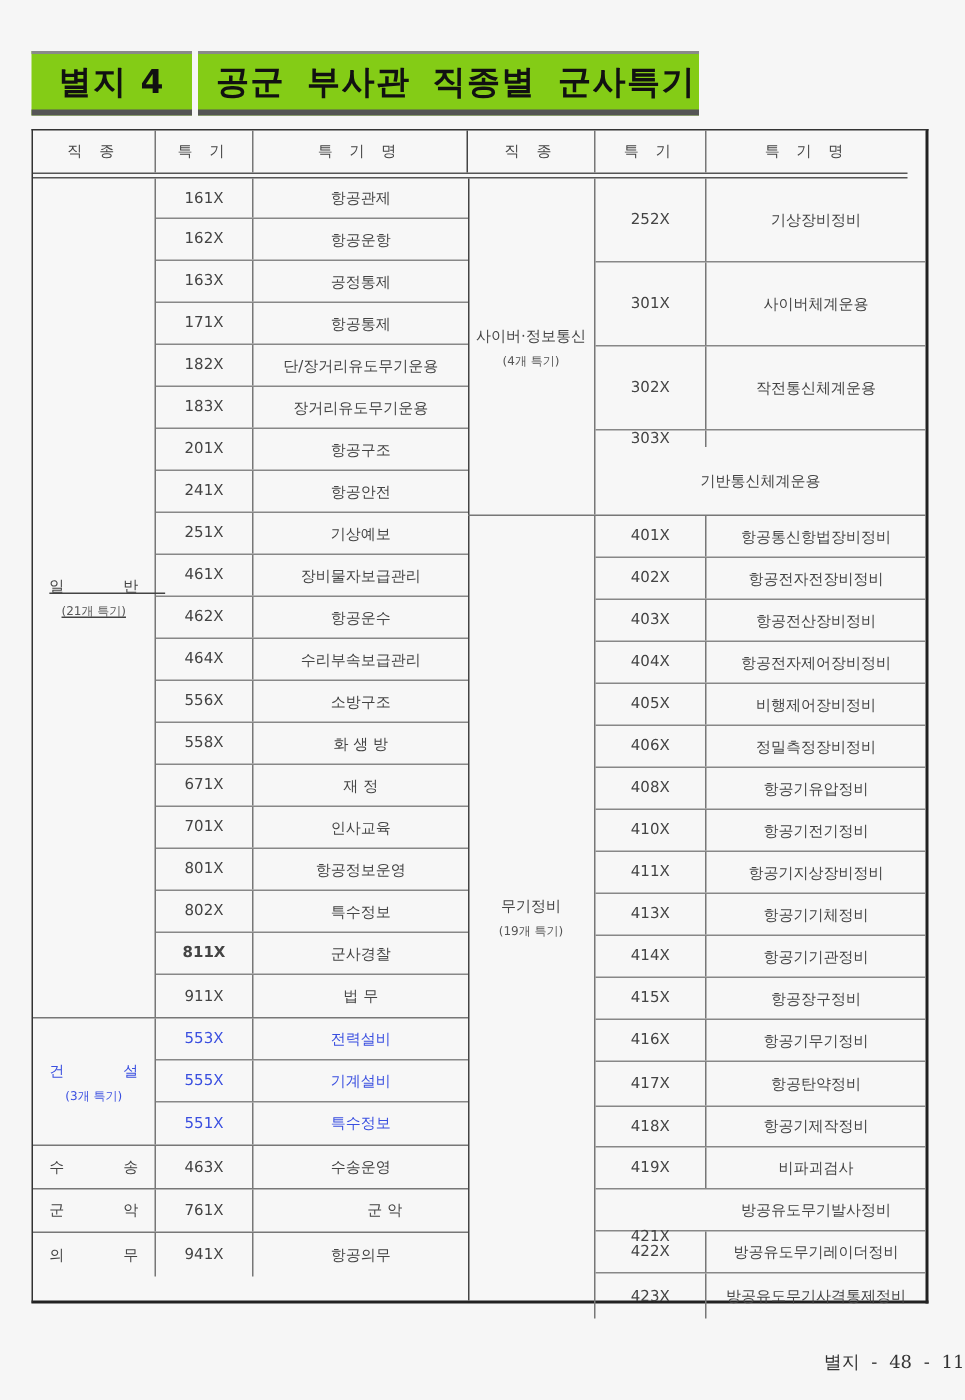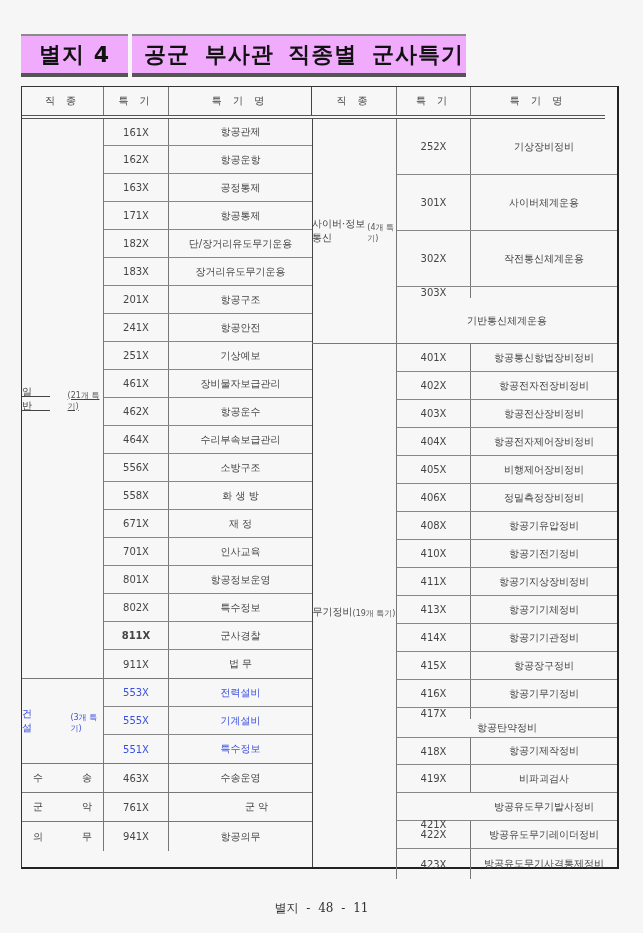--- a/index.html
+++ b/index.html
@@ -1,21 +1,21 @@
 <!DOCTYPE html>
 <html><head>
 <meta charset="utf-8">
 <style>
   html, body { margin:0; padding:0; }
   body {
     width:643px; height:933px; background:#f6f6f6; position:relative; overflow:hidden;
     font-family: "DejaVu Sans", sans-serif; color:#333;
   }
   .title-box {
-    position:absolute; top:34px; height:43px; background:#f0abfc;
+    position:absolute; top:34px; height:43px; background:#84cc16;
     border-top:2px solid #8a8a8a; border-bottom:4px solid #555;
     box-sizing:border-box; display:flex; align-items:center;
     font-family:"DejaVu Sans", sans-serif; font-weight:bold; font-size:22px; color:#111;
     letter-spacing:1px;
   }
   #title-left { left:21px; width:107px; justify-content:center; }
   #title-right { left:132px; width:334px; padding-left:12px; word-spacing:6px; }
 
   .table-wrap {
     position:absolute; left:21px; top:86px; width:598px; height:783px;
@@ -33,39 +33,39 @@
   }
   .hdr div:last-child { border-right:none; }
   .half {
     position:absolute; top:32px; bottom:0;
   }
   #left-half { left:0; width:290px; border-right:1.5px solid #444; }
   #right-half { left:290px; right:0; }
   .grp { display:flex; border-bottom:1px solid #777; box-sizing:border-box; }
   .grp:last-child { border-bottom:none; }
   .cat {
-    display:flex; flex-direction:row; align-items:center; justify-content:center;
+    display:flex; flex-direction:column; align-items:center; justify-content:center;
     border-right:1px solid #777; box-sizing:border-box; font-size:10px; color:#444;
   }
   .cat .sub { font-size:8px; margin-top:4px; color:#555; }
   .cat .main-wide { letter-spacing:18px; margin-right:-18px; }
   .rows { flex:1; display:flex; flex-direction:column; }
   .row { display:flex; border-bottom:1px solid #888; box-sizing:border-box; }
   .row:last-child { border-bottom:none; }
   .code {
     display:flex; align-items:center; justify-content:center; font-size:10px;
     border-right:1px solid #777; box-sizing:border-box; color:#444;
   }
   .name {
     flex:1; display:flex; align-items:center; justify-content:center; font-size:10px; color:#444;
   }
   .blue .code, .blue .name, .blue-cat { color:#3a4fe0 !important; }
   .blue-cat .sub { color:#3a4fe0 !important; }
   .footer {
-    position:absolute; top:900px; left:0; width:643px; text-align:center;
+    position:absolute; top:900px; left:0; width:643px; text-align:right;
     font-family:"DejaVu Serif", serif; font-size:12px; color:#333; word-spacing:4px;
   }
 </style>
 </head>
 <body>
 
 <div id="title-left" class="title-box">별지 4</div>
 <div id="title-right" class="title-box">공군 부사관 직종별 군사특기</div>
 
 <div class="table-wrap">
@@ -297,21 +297,21 @@
             <div class="name">항공기기관정비</div>
           </div>
           <div class="row" style="height: 28px;">
             <div class="code" style="width: 74px;">415X</div>
             <div class="name">항공장구정비</div>
           </div>
           <div class="row" style="height: 28px;">
             <div class="code" style="width: 74px;">416X</div>
             <div class="name">항공기무기정비</div>
           </div>
-          <div class="row" style="height: 30px; flex-direction: column;">
+          <div class="row" style="height: 30px;">
             <div class="code" style="width: 74px;">417X</div>
             <div class="name">항공탄약정비</div>
           </div>
           <div class="row" style="height: 27px;">
             <div class="code" style="width: 74px;">418X</div>
             <div class="name">항공기제작정비</div>
           </div>
           <div class="row" style="height: 28px;">
             <div class="code" style="width: 74px;">419X</div>
             <div class="name">비파괴검사</div>

